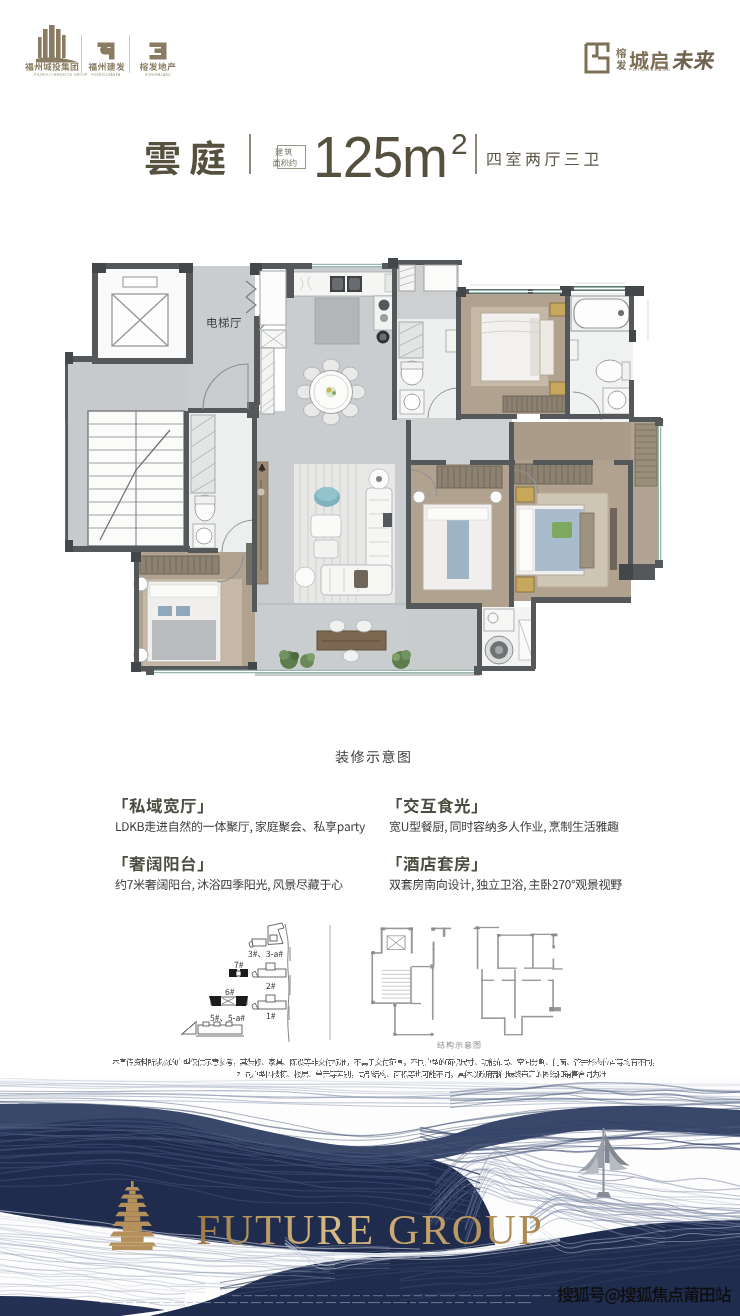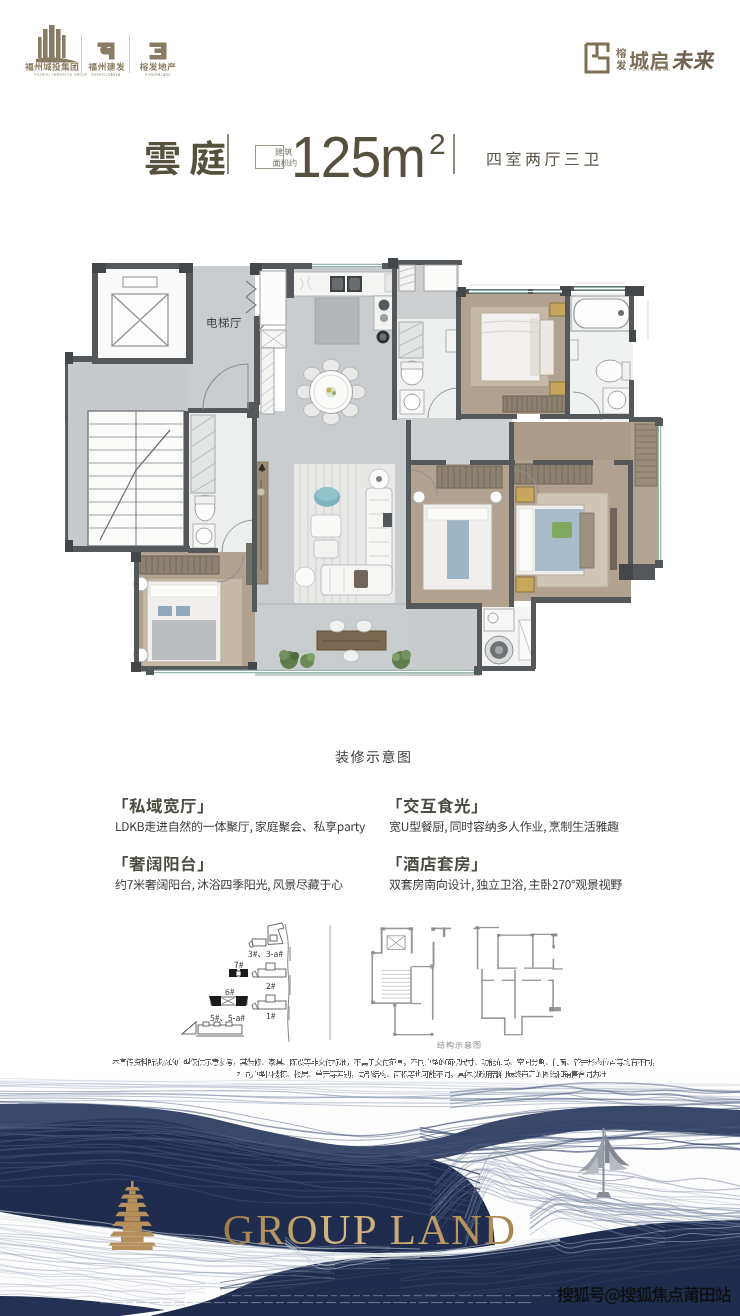--- a/index.html
+++ b/index.html
@@ -36,21 +36,21 @@
 <div class="abs" id="logoR" style="left:580px;top:40px;width:140px;height:36px;">
 <svg width="140" height="36" viewBox="0 0 140 36" xmlns="http://www.w3.org/2000/svg">
   <g fill="none" stroke="#7d7057" stroke-width="3">
     <path d="M6 4 h11 M6 4 v28 h22 v-14 h-10 M17 4 h11 v8 M17 4 v12 h-5"></path>
   </g>
 
   <text x="49" y="30.5" fill="#7d7057" font-size="4.4" letter-spacing="1.3" font-family="Liberation Sans">FUTURELAND</text>
 </svg>
 </div>
 
-<div class="abs" style="left:126px;top:130px;width:460px;height:50px;">
+<div class="abs" style="left:148px;top:130px;width:460px;height:50px;">
   <span class="abs" style="left:129px;top:15px;width:27px;height:22px;border:1px solid #9b9687;"></span>
 
   <span class="abs" style="left:101px;top:4px;width:1.5px;height:40px;background:#8d887a;"></span>
 
   <span class="abs" style="left:165px;top:-7px;font-size:58px;color:#56513f;letter-spacing:-1px;transform:scaleX(0.95);transform-origin:left top;display:inline-block;">125m</span>
   <span class="abs" style="left:303px;top:-3px;font-size:30px;color:#56513f;">2</span>
   <span class="abs" style="left:327px;top:4px;width:1.5px;height:40px;background:#8d887a;"></span>
 
 </div>
 
@@ -753,21 +753,21 @@
 <rect x="446" y="1302" width="6" height="1.1" fill="#a5adbd" opacity="0.55"></rect>
 <rect x="455" y="1302" width="9" height="1.1" fill="#a5adbd" opacity="0.55"></rect>
 <rect x="468" y="1302" width="5" height="1.1" fill="#a5adbd" opacity="0.55"></rect>
 <rect x="476" y="1302" width="11" height="1.1" fill="#a5adbd" opacity="0.55"></rect>
 <rect x="490" y="1302" width="12" height="1.1" fill="#a5adbd" opacity="0.55"></rect>
 <rect x="505" y="1302" width="10" height="1.1" fill="#a5adbd" opacity="0.55"></rect>
 <rect x="518" y="1302" width="13" height="1.1" fill="#a5adbd" opacity="0.55"></rect>
 </svg>
 </div>
 
-<div class="abs" style="left:0;top:1207px;width:740px;text-align:center;font-family:'Liberation Serif',serif;font-size:43px;color:#c3a06b;letter-spacing:2px;line-height:46px;"><span style="background:linear-gradient(90deg,#9c7a46,#d9bb85 40%,#caa76f 60%,#a8854f);-webkit-background-clip:text;background-clip:text;color:transparent;">GROUP LAND</span></div>
+<div class="abs" style="left:0;top:1207px;width:740px;text-align:center;font-family:'Liberation Serif',serif;font-size:43px;color:#c3a06b;letter-spacing:2px;line-height:46px;"><span style="background:linear-gradient(90deg,#9c7a46,#d9bb85 40%,#caa76f 60%,#a8854f);-webkit-background-clip:text;background-clip:text;color:transparent;">FUTURE GROUP</span></div>
 
 <div class="abs" style="left:0;top:0;width:740px;height:1316px;pointer-events:none;">
 <svg width="740" height="1316" viewBox="0 0 740 1316" xmlns="http://www.w3.org/2000/svg">
 <path id="t-yunting" fill="#56513f" d="M150.0 159.9V163.2H175.1V159.9ZM151.5 151.5V154.2H158.9V151.5ZM150.8 155.6V158.4H158.8V155.6ZM165.9 155.6V158.4H174.2V155.6ZM165.9 151.5V154.2H173.3V151.5ZM150.6 175.0C152.3 174.5 154.6 174.4 172.1 173.8C172.7 174.4 173.2 175.0 173.6 175.4L177.8 173.6C176.4 171.9 173.8 169.8 171.5 168.0H179.3V164.7H145.7V168.0H153.2C152.3 169.0 151.5 169.7 151.1 170.0C150.4 170.6 149.7 171.0 149.1 171.1C149.6 172.2 150.3 174.2 150.6 175.0ZM166.1 168.7C166.8 169.2 167.7 169.9 168.5 170.6L156.1 170.8C157.2 170.0 158.3 169.0 159.2 168.0H167.5ZM146.2 146.8V155.2H150.1V150.1H160.2V159.0H164.5V150.1H174.7V155.2H178.9V146.8H164.5V145.2H176.2V141.9H148.7V145.2H160.2V146.8Z M199.7 161.8C199.7 161.4 200.3 161.0 200.9 160.6H203.8C203.4 162.4 202.9 164.0 202.2 165.5C201.8 164.5 201.3 163.5 201.0 162.2L197.7 163.2C198.4 165.5 199.2 167.4 200.1 168.9C199.0 170.4 197.6 171.6 196.0 172.5C196.8 173.1 198.2 174.6 198.8 175.4C200.2 174.5 201.6 173.3 202.7 171.9C205.6 174.2 209.3 174.8 214.1 174.8H223.8C224.0 173.7 224.6 171.8 225.2 170.9C222.9 171.0 216.1 171.0 214.3 171.0C210.4 170.9 207.2 170.5 204.9 168.7C206.4 165.8 207.5 162.2 208.1 157.9L205.8 157.1L205.1 157.2H204.2C205.5 155.3 206.9 153.1 208.0 150.8L205.6 149.1L204.4 149.6H198.4V153.1H202.7C201.7 154.9 200.7 156.3 200.4 156.9C199.7 157.7 198.8 158.5 198.1 158.7C198.7 159.5 199.4 161.0 199.7 161.8ZM221.3 148.6C218.1 149.7 213.0 150.6 208.6 151.0C209.0 151.9 209.5 153.3 209.6 154.2C211.1 154.1 212.8 153.9 214.4 153.7V156.9H209.7V160.7H214.4V164.6H208.2V168.3H224.4V164.6H218.5V160.7H223.5V156.9H218.5V153.1C220.3 152.8 221.9 152.4 223.4 151.9ZM206.4 141.2C206.9 142.0 207.3 142.8 207.6 143.7H192.8V154.4C192.8 159.8 192.6 167.6 190.0 172.9C191.0 173.3 192.9 174.6 193.7 175.3C196.7 169.6 197.1 160.4 197.1 154.4V147.7H224.4V143.7H212.3C211.8 142.5 211.2 141.2 210.5 140.1Z"></path>
 <path id="t-areabox" fill="#75705f" d="M278.2 148.8V149.3H279.8V149.9H277.7V150.4H279.8V151.0H278.2V151.5H279.8V152.2H278.1V152.6H279.8V153.3H277.8V153.8H279.8V154.6H280.3V153.8H282.7V153.3H280.3V152.6H282.4V152.2H280.3V151.5H282.2V150.4H282.7V149.9H282.2V148.8H280.3V148.1H279.8V148.8ZM280.3 150.4H281.6V151.0H280.3ZM280.3 149.9V149.3H281.6V149.9ZM275.8 151.8C275.8 151.7 276.0 151.6 276.1 151.5H277.1C277.0 152.2 276.9 152.9 276.6 153.4C276.4 153.1 276.2 152.7 276.1 152.2L275.6 152.4C275.8 153.0 276.1 153.5 276.4 154.0C276.1 154.5 275.7 154.9 275.3 155.2C275.4 155.3 275.7 155.5 275.8 155.7C276.1 155.4 276.5 154.9 276.8 154.4C277.6 155.2 278.8 155.5 280.4 155.5H282.7C282.7 155.3 282.8 155.0 282.9 154.9C282.5 154.9 280.7 154.9 280.4 154.9C279.0 154.9 277.8 154.7 277.0 153.9C277.4 153.2 277.6 152.2 277.7 151.0L277.4 151.0L277.3 151.0H276.6C277.0 150.4 277.4 149.6 277.8 148.8L277.4 148.5L277.2 148.6H275.5V149.2H276.9C276.6 149.9 276.2 150.6 276.1 150.8C275.9 151.0 275.7 151.2 275.5 151.3C275.6 151.4 275.7 151.7 275.8 151.8Z M288.7 152.5C289.1 153.0 289.6 153.6 289.8 154.0L290.3 153.7C290.1 153.3 289.6 152.7 289.1 152.3ZM284.5 154.0 284.7 154.5C285.5 154.4 286.6 154.1 287.7 153.9L287.6 153.3L286.5 153.6V151.5H287.6V150.9H284.7V151.5H285.9V153.7ZM288.0 150.8V152.7C288.0 153.5 287.8 154.5 286.5 155.2C286.7 155.3 286.9 155.5 287.0 155.6C288.3 154.9 288.6 153.7 288.6 152.7V151.4H290.4V154.5C290.4 155.1 290.4 155.2 290.6 155.3C290.7 155.5 290.9 155.5 291.0 155.5C291.1 155.5 291.3 155.5 291.4 155.5C291.6 155.5 291.7 155.5 291.8 155.4C291.9 155.4 292.0 155.3 292.1 155.2C292.1 155.0 292.2 154.7 292.2 154.4C292.0 154.4 291.8 154.3 291.7 154.2C291.7 154.5 291.7 154.7 291.7 154.8C291.6 154.9 291.6 154.9 291.6 154.9C291.5 155.0 291.5 155.0 291.4 155.0C291.3 155.0 291.2 155.0 291.2 155.0C291.1 155.0 291.1 155.0 291.0 154.9C291.0 154.9 291.0 154.8 291.0 154.6V150.8ZM285.9 148.1C285.6 149.0 285.1 149.9 284.5 150.5C284.6 150.5 284.9 150.7 285.0 150.8C285.3 150.5 285.6 150.0 285.9 149.5H286.4C286.6 149.9 286.8 150.4 286.8 150.7L287.4 150.5C287.3 150.2 287.1 149.9 287.0 149.5H288.2V149.0H286.2C286.3 148.7 286.4 148.5 286.5 148.2ZM289.1 148.1C288.8 149.0 288.5 149.8 287.9 150.4C288.1 150.4 288.3 150.6 288.5 150.7C288.7 150.4 289.0 150.0 289.2 149.5H289.8C290.1 149.9 290.3 150.4 290.5 150.7L291.0 150.5C290.9 150.2 290.7 149.8 290.4 149.5H291.9V149.0H289.4C289.5 148.7 289.6 148.5 289.7 148.2Z"></path>
 <path id="t-areabox2" fill="#75705f" d="M275.7 163.3H277.4V164.2H275.7ZM275.7 162.8V161.9H277.4V162.8ZM275.7 164.7H277.4V165.6H275.7ZM273.0 159.7V160.2H276.1C276.1 160.6 276.0 161.0 275.9 161.3H273.4V166.7H273.9V166.2H279.2V166.7H279.8V161.3H276.5L276.9 160.2H280.2V159.7ZM273.9 165.6V161.9H275.1V165.6ZM279.2 165.6H278.0V161.9H279.2Z M286.9 164.3C287.4 165.0 287.8 166.0 288.0 166.6L288.6 166.3C288.4 165.8 287.9 164.8 287.5 164.1ZM285.3 164.1C285.0 165.0 284.6 165.8 284.1 166.3C284.2 166.4 284.5 166.6 284.6 166.6C285.1 166.1 285.6 165.2 285.9 164.3ZM285.3 160.3H287.6V162.7H285.3ZM284.7 159.7V163.3H288.2V159.7ZM284.0 159.2C283.3 159.5 282.0 159.7 281.0 159.8C281.1 160.0 281.1 160.2 281.2 160.3C281.6 160.3 282.1 160.2 282.5 160.1V161.5H281.1V162.0H282.4C282.1 163.0 281.5 164.0 281.0 164.6C281.1 164.8 281.2 165.0 281.3 165.2C281.7 164.7 282.2 163.9 282.5 163.0V166.7H283.1V162.9C283.4 163.3 283.8 163.9 284.0 164.2L284.4 163.7C284.2 163.4 283.4 162.5 283.1 162.2V162.0H284.4V161.5H283.1V160.0C283.6 159.9 284.0 159.8 284.3 159.7Z M289.2 165.6 289.3 166.2C290.2 166.0 291.3 165.8 292.4 165.5L292.4 165.0C291.2 165.2 290.0 165.4 289.2 165.6ZM293.0 162.6C293.6 163.1 294.3 163.9 294.6 164.4L295.0 164.0C294.7 163.5 294.0 162.8 293.4 162.3ZM289.4 162.5C289.5 162.5 289.7 162.4 290.8 162.3C290.4 162.8 290.1 163.2 289.9 163.4C289.6 163.7 289.4 163.9 289.3 163.9C289.3 164.1 289.4 164.4 289.5 164.5C289.6 164.4 289.9 164.3 292.3 163.9C292.3 163.8 292.3 163.6 292.3 163.4L290.3 163.7C291.0 163.0 291.7 162.1 292.2 161.2L291.7 160.9C291.6 161.2 291.4 161.5 291.2 161.8L290.0 161.9C290.6 161.2 291.1 160.3 291.5 159.4L290.9 159.1C290.5 160.1 289.9 161.2 289.7 161.4C289.5 161.7 289.4 161.9 289.2 161.9C289.3 162.1 289.4 162.4 289.4 162.5ZM293.5 159.1C293.3 160.2 292.8 161.3 292.3 162.1C292.4 162.1 292.7 162.3 292.8 162.4C293.0 162.1 293.2 161.7 293.5 161.2H295.9C295.8 164.4 295.7 165.6 295.4 165.9C295.3 166.0 295.2 166.1 295.1 166.0C294.9 166.0 294.4 166.0 293.9 166.0C294.0 166.2 294.1 166.4 294.1 166.6C294.5 166.6 295.0 166.6 295.3 166.6C295.6 166.6 295.8 166.5 295.9 166.3C296.3 165.9 296.4 164.6 296.5 160.9C296.5 160.9 296.5 160.6 296.5 160.6H293.7C293.9 160.2 294.0 159.7 294.1 159.2Z"></path>
 <path id="t-rooms" fill="#5a5548" d="M487.4 153.0V165.8H488.6V164.5H499.3V165.6H500.5V153.0ZM488.6 163.4V154.1H491.6C491.6 158.0 491.3 160.1 488.8 161.2C489.1 161.4 489.4 161.9 489.6 162.2C492.3 160.8 492.7 158.4 492.8 154.1H495.0V159.1C495.0 160.4 495.3 160.9 496.4 160.9C496.7 160.9 497.9 160.9 498.2 160.9C498.5 160.9 499.0 160.9 499.2 160.8C499.1 160.5 499.1 160.1 499.1 159.8C498.8 159.8 498.4 159.9 498.1 159.9C497.9 159.9 496.8 159.9 496.6 159.9C496.2 159.9 496.2 159.7 496.2 159.2V154.1H499.3V163.4Z M507.9 161.5V162.6H512.9V164.7H506.4V165.8H520.6V164.7H514.1V162.6H519.2V161.5H514.1V159.9H512.9V161.5ZM508.5 160.2C509.0 160.0 509.8 159.9 517.4 159.3C517.8 159.7 518.1 160.0 518.3 160.3L519.3 159.7C518.6 158.8 517.2 157.6 516.1 156.7L515.2 157.3C515.7 157.7 516.1 158.0 516.5 158.4L510.3 158.9C511.3 158.2 512.2 157.4 513.0 156.6H518.9V155.5H508.3V156.6H511.5C510.6 157.5 509.6 158.2 509.3 158.5C508.9 158.8 508.5 159.0 508.2 159.0C508.3 159.4 508.5 159.9 508.5 160.2ZM512.5 151.7C512.7 152.1 512.9 152.6 513.1 153.0H506.6V155.8H507.8V154.1H519.2V155.8H520.4V153.0H514.4C514.3 152.5 513.9 151.9 513.6 151.4Z M526.6 156.1V166.3H527.8V157.2H530.3C530.2 159.1 529.8 161.4 528.0 163.2C528.3 163.4 528.7 163.8 528.9 164.0C530.0 162.9 530.7 161.5 531.0 160.2C531.5 160.8 532.0 161.6 532.3 162.1L533.0 161.1C532.7 160.5 532.0 159.6 531.3 158.8C531.4 158.2 531.4 157.7 531.5 157.2H534.4C534.3 159.1 533.9 161.4 532.1 163.2C532.4 163.4 532.8 163.8 533.0 164.0C534.1 162.8 534.8 161.5 535.1 160.1C536.0 161.2 536.9 162.4 537.3 163.2L538.0 162.2C537.5 161.3 536.4 159.9 535.4 158.8C535.5 158.2 535.5 157.7 535.6 157.2H538.2V164.7C538.2 165.0 538.1 165.1 537.8 165.1C537.5 165.1 536.4 165.1 535.3 165.1C535.5 165.4 535.6 165.9 535.7 166.3C537.1 166.3 538.1 166.3 538.7 166.1C539.2 165.9 539.4 165.5 539.4 164.8V156.1H535.6V153.8H540.1V152.7H526.0V153.8H530.3V156.1ZM531.5 153.8H534.4V156.1H531.5Z M546.5 152.6V158.0C546.5 160.3 546.4 163.3 545.0 165.5C545.3 165.6 545.8 166.0 546.1 166.2C547.5 163.9 547.7 160.5 547.7 158.0V153.7H559.7V152.6ZM548.6 156.2V157.4H553.8V164.7C553.8 165.0 553.7 165.0 553.4 165.0C553.1 165.1 551.9 165.1 550.8 165.0C550.9 165.4 551.2 165.9 551.2 166.2C552.7 166.2 553.7 166.2 554.3 166.0C554.9 165.8 555.0 165.5 555.0 164.7V157.4H559.4V156.2Z M566.0 153.1V154.3H578.1V153.1ZM567.0 158.3V159.5H576.8V158.3ZM565.0 163.9V165.1H578.9V163.9Z M585.3 152.7V153.9H590.2V164.5H584.3V165.7H598.7V164.5H591.5V153.9H596.2V159.5C596.2 159.7 596.1 159.8 595.8 159.8C595.5 159.8 594.3 159.8 593.1 159.8C593.3 160.1 593.5 160.7 593.6 161.0C595.1 161.0 596.1 161.0 596.7 160.8C597.3 160.6 597.4 160.2 597.4 159.5V152.7Z"></path>
 <path id="t-lg1" fill="#8a7c62" d="M30.0 64.9H32.0V65.6H30.0ZM29.0 64.1V66.4H32.9V64.1ZM28.6 62.9V63.8H33.3V62.9ZM25.4 64.2V65.1H27.4C26.8 66.1 26.0 67.1 25.1 67.6C25.3 67.8 25.5 68.3 25.6 68.6C25.9 68.4 26.2 68.1 26.5 67.8V70.8H27.5V67.3C27.8 67.5 28.0 67.9 28.2 68.1L28.6 67.5V70.8H29.6V70.4H32.3V70.8H33.3V66.8H28.6V67.0C28.4 66.8 28.0 66.5 27.7 66.3C28.1 65.7 28.4 65.1 28.7 64.5L28.1 64.1L27.9 64.2H26.8L27.5 63.8C27.4 63.5 27.1 63.0 26.8 62.6L26.0 62.9C26.2 63.3 26.5 63.8 26.6 64.2ZM30.5 67.6V68.2H29.6V67.6ZM31.4 67.6H32.3V68.2H31.4ZM30.5 69.0V69.6H29.6V69.0ZM31.4 69.0H32.3V69.6H31.4Z M34.8 64.7C34.7 65.5 34.5 66.5 34.2 67.1L35.1 67.5C35.4 66.8 35.6 65.8 35.8 64.9ZM36.0 62.7V65.5C36.0 67.0 35.8 68.8 34.4 70.0C34.6 70.1 35.0 70.5 35.1 70.8C36.8 69.4 37.0 67.4 37.0 65.6C37.3 66.2 37.5 67.0 37.5 67.5L38.4 67.1C38.3 66.5 38.0 65.6 37.7 64.8L37.0 65.1V62.7ZM41.0 62.6V66.7C40.8 66.1 40.5 65.4 40.1 64.8L39.5 65.1V62.9H38.4V70.2H39.5V65.5C39.8 66.1 40.1 66.9 40.2 67.4L41.0 67.0V70.7H42.0V62.6Z M50.5 65.6C50.3 66.2 50.2 66.7 50.0 67.3C49.9 66.5 49.8 65.6 49.8 64.7H51.4V63.7H51.0L51.3 63.5C51.2 63.2 50.8 62.8 50.5 62.5L49.7 62.9C50.0 63.2 50.3 63.5 50.4 63.7H49.7C49.7 63.3 49.7 62.9 49.7 62.5H48.7L48.8 63.7H46.1V66.7C46.1 67.2 46.1 67.8 46.0 68.5L45.8 67.8L45.1 68.0V65.6H45.8V64.6H45.1V62.6H44.2V64.6H43.4V65.6H44.2V68.4C43.8 68.5 43.5 68.6 43.2 68.7L43.6 69.7C44.3 69.5 45.1 69.1 45.9 68.8C45.7 69.3 45.5 69.8 45.2 70.2C45.4 70.3 45.8 70.6 45.9 70.8C46.5 70.2 46.8 69.4 46.9 68.5C47.0 68.8 47.1 69.1 47.1 69.4C47.4 69.4 47.7 69.4 47.9 69.3C48.1 69.3 48.2 69.2 48.4 69.0C48.6 68.8 48.6 68.0 48.6 66.0C48.6 65.9 48.6 65.7 48.6 65.7H47.1V64.7H48.8C48.8 66.2 49.0 67.5 49.2 68.6C48.8 69.2 48.2 69.7 47.5 70.1C47.8 70.3 48.1 70.6 48.3 70.8C48.7 70.5 49.2 70.1 49.5 69.7C49.8 70.3 50.1 70.7 50.6 70.7C51.2 70.7 51.5 70.3 51.6 68.9C51.4 68.8 51.1 68.6 50.9 68.4C50.9 69.3 50.8 69.7 50.7 69.7C50.5 69.7 50.3 69.4 50.2 68.8C50.7 67.9 51.1 66.9 51.4 65.7ZM47.1 66.5H47.8C47.7 67.8 47.7 68.3 47.6 68.4C47.6 68.5 47.5 68.5 47.4 68.5C47.3 68.5 47.1 68.5 46.9 68.5C47.0 67.9 47.1 67.2 47.1 66.7Z M53.4 62.5V64.2H52.3V65.2H53.4V66.7C53.0 66.8 52.6 66.9 52.2 67.0L52.5 68.0L53.4 67.8V69.6C53.4 69.7 53.3 69.8 53.2 69.8C53.1 69.8 52.7 69.8 52.4 69.8C52.5 70.0 52.7 70.4 52.7 70.7C53.3 70.7 53.7 70.7 54.0 70.5C54.3 70.4 54.4 70.1 54.4 69.6V67.5L55.2 67.3L55.1 66.3L54.4 66.5V65.2H55.4V64.2H54.4V62.5ZM56.1 62.8V63.8C56.1 64.4 56.0 65.0 54.9 65.5C55.1 65.6 55.5 66.0 55.6 66.2C56.8 65.7 57.1 64.7 57.1 63.8H58.2V64.7C58.2 65.6 58.4 66.0 59.3 66.0C59.4 66.0 59.7 66.0 59.8 66.0C60.0 66.0 60.3 66.0 60.4 65.9C60.4 65.7 60.3 65.3 60.3 65.0C60.2 65.1 60.0 65.1 59.8 65.1C59.7 65.1 59.4 65.1 59.3 65.1C59.2 65.1 59.2 65.0 59.2 64.7V62.8ZM58.6 67.3C58.4 67.8 58.0 68.2 57.6 68.6C57.2 68.2 56.8 67.8 56.5 67.3ZM55.3 66.3V67.3H55.9L55.5 67.4C55.8 68.1 56.2 68.7 56.7 69.1C56.1 69.5 55.4 69.7 54.7 69.8C54.9 70.1 55.1 70.5 55.2 70.8C56.1 70.6 56.9 70.3 57.6 69.9C58.2 70.3 59.0 70.6 59.9 70.8C60.0 70.5 60.3 70.1 60.6 69.8C59.8 69.7 59.1 69.5 58.5 69.1C59.2 68.5 59.7 67.7 60.0 66.6L59.3 66.3L59.2 66.3Z M64.9 67.5V68.0H61.4V68.8H63.9C63.1 69.3 62.1 69.7 61.1 69.9C61.4 70.1 61.7 70.5 61.8 70.7C62.8 70.4 64.0 69.9 64.9 69.3V70.8H65.9V69.2C66.8 69.9 67.9 70.4 68.9 70.7C69.1 70.4 69.4 70.0 69.6 69.8C68.7 69.6 67.7 69.3 66.9 68.8H69.4V68.0H65.9V67.5ZM65.2 65.2V65.6H63.4V65.2ZM65.1 62.7C65.2 62.9 65.3 63.2 65.4 63.4H63.9C64.1 63.2 64.2 62.9 64.4 62.7L63.3 62.5C62.9 63.3 62.2 64.2 61.2 64.9C61.4 65.0 61.8 65.4 61.9 65.6C62.1 65.4 62.2 65.3 62.4 65.2V67.7H63.4V67.5H69.1V66.7H66.2V66.3H68.6V65.6H66.2V65.2H68.5V64.6H66.2V64.2H68.9V63.4H66.4C66.4 63.1 66.2 62.7 66.0 62.5ZM65.2 64.6H63.4V64.2H65.2ZM65.2 66.3V66.7H63.4V66.3Z M70.6 62.9V70.8H71.7V70.5H77.0V70.8H78.2V62.9ZM71.7 69.5V63.8H77.0V69.5ZM74.6 64.1V65.0H72.1V66.0H74.2C73.5 66.8 72.7 67.5 71.9 67.9C72.1 68.1 72.4 68.4 72.5 68.6C73.2 68.2 74.0 67.7 74.6 67.0V68.2C74.6 68.3 74.6 68.3 74.5 68.3C74.4 68.3 74.0 68.3 73.7 68.3C73.8 68.6 74.0 69.0 74.0 69.3C74.6 69.3 75.0 69.3 75.3 69.1C75.6 68.9 75.6 68.7 75.6 68.2V66.0H76.7V65.0H75.6V64.1Z"></path>
 <path id="t-lg2" fill="#8a7c62" d="M93.4 64.9H95.4V65.6H93.4ZM92.4 64.1V66.4H96.3V64.1ZM92.0 62.9V63.8H96.7V62.9ZM88.8 64.2V65.1H90.8C90.2 66.1 89.4 67.1 88.5 67.6C88.7 67.8 88.9 68.3 89.0 68.6C89.3 68.4 89.6 68.1 89.9 67.8V70.8H90.9V67.3C91.2 67.5 91.4 67.9 91.6 68.1L92.0 67.5V70.8H93.0V70.4H95.7V70.8H96.7V66.8H92.0V67.0C91.8 66.8 91.4 66.5 91.1 66.3C91.5 65.7 91.8 65.1 92.1 64.5L91.5 64.1L91.3 64.2H90.2L90.9 63.8C90.8 63.5 90.5 63.0 90.2 62.6L89.4 62.9C89.6 63.3 89.9 63.8 90.0 64.2ZM93.9 67.6V68.2H93.0V67.6ZM94.8 67.6H95.7V68.2H94.8ZM93.9 69.0V69.6H93.0V69.0ZM94.8 69.0H95.7V69.6H94.8Z M98.4 64.7C98.3 65.5 98.1 66.5 97.8 67.1L98.7 67.5C99.0 66.8 99.2 65.8 99.4 64.9ZM99.6 62.7V65.5C99.6 67.0 99.4 68.8 98.0 70.0C98.2 70.1 98.6 70.5 98.7 70.8C100.4 69.4 100.6 67.4 100.6 65.6C100.9 66.2 101.1 67.0 101.1 67.5L102.0 67.1C101.9 66.5 101.6 65.6 101.3 64.8L100.6 65.1V62.7ZM104.6 62.6V66.7C104.4 66.1 104.1 65.4 103.7 64.8L103.1 65.1V62.9H102.0V70.2H103.1V65.5C103.4 66.1 103.7 66.9 103.8 67.4L104.6 67.0V70.7H105.6V62.6Z M110.2 63.2V64.0H111.7V64.4H109.7V65.2H111.7V65.6H110.2V66.4H111.7V66.8H110.1V67.6H111.7V68.0H109.8V68.8H111.7V69.4H112.7V68.8H115.0V68.0H112.7V67.6H114.8V66.8H112.7V66.4H114.7V65.2H115.1V64.4H114.7V63.2H112.7V62.5H111.7V63.2ZM112.7 65.2H113.7V65.6H112.7ZM112.7 64.4V64.0H113.7V64.4ZM107.6 66.8C107.6 66.7 107.9 66.5 108.1 66.4H108.8C108.8 67.0 108.6 67.5 108.5 68.0C108.3 67.7 108.2 67.3 108.1 66.9L107.3 67.2C107.5 67.9 107.8 68.5 108.1 68.9C107.8 69.4 107.4 69.8 107.0 70.1C107.2 70.2 107.6 70.6 107.8 70.8C108.2 70.5 108.5 70.1 108.8 69.7C109.7 70.4 110.9 70.6 112.4 70.6H115.0C115.0 70.3 115.2 69.9 115.3 69.7C114.7 69.7 112.9 69.7 112.4 69.7C111.1 69.7 110.0 69.5 109.2 68.8C109.5 68.0 109.8 66.9 109.9 65.6L109.3 65.5L109.1 65.5H108.8C109.2 64.9 109.6 64.1 109.9 63.3L109.3 62.9L109.0 63.0H107.3V63.9H108.6C108.3 64.6 107.9 65.2 107.8 65.4C107.6 65.7 107.4 66.0 107.2 66.0C107.3 66.2 107.5 66.6 107.6 66.8Z M121.9 63.0C122.2 63.4 122.7 64.0 122.9 64.3L123.8 63.8C123.5 63.4 123.0 62.9 122.7 62.6ZM117.2 65.6C117.3 65.5 117.6 65.4 118.1 65.4H119.3C118.7 67.1 117.7 68.4 116.2 69.3C116.4 69.5 116.8 69.9 116.9 70.1C118.0 69.5 118.8 68.8 119.4 67.8C119.7 68.3 120.0 68.7 120.4 69.0C119.7 69.4 118.9 69.7 118.1 69.9C118.3 70.1 118.5 70.5 118.6 70.8C119.6 70.6 120.5 70.2 121.2 69.7C122.0 70.2 122.9 70.6 124.0 70.8C124.1 70.5 124.4 70.1 124.6 69.8C123.7 69.7 122.8 69.4 122.1 69.0C122.9 68.4 123.4 67.5 123.8 66.4L123.0 66.1L122.8 66.1H120.3C120.3 65.9 120.4 65.6 120.5 65.4H124.3L124.3 64.4H120.8C120.9 63.8 121.0 63.3 121.1 62.7L119.9 62.5C119.8 63.1 119.7 63.8 119.5 64.4H118.3C118.6 63.9 118.8 63.4 118.9 62.9L117.8 62.7C117.7 63.4 117.3 64.1 117.2 64.3C117.1 64.5 117.0 64.6 116.8 64.6C116.9 64.9 117.1 65.4 117.2 65.6ZM121.2 68.4C120.8 68.1 120.4 67.6 120.1 67.1H122.3C122.0 67.6 121.6 68.1 121.2 68.4Z"></path>
 <path id="t-lg3" fill="#8a7c62" d="M145.7 65.1C146.2 65.5 146.8 66.2 147.1 66.6L147.8 66.1C147.5 65.7 146.9 65.0 146.5 64.6ZM144.1 64.7C143.8 65.1 143.3 65.6 142.8 65.9C143.0 66.1 143.4 66.5 143.5 66.6C144.0 66.2 144.7 65.6 145.1 65.0ZM145.1 65.5C144.6 66.4 143.5 67.3 142.4 67.9C142.6 68.0 143.0 68.4 143.1 68.6L143.6 68.3V70.8H144.5V70.5H146.2V70.8H147.2V68.2C147.4 68.3 147.6 68.4 147.7 68.5C147.8 68.2 148.0 67.8 148.2 67.5C147.4 67.2 146.5 66.7 145.9 66.2L146.1 65.9ZM144.5 69.6V68.6H146.2V69.6ZM144.6 62.7C144.7 62.9 144.9 63.2 145.0 63.4H142.8V65.1H143.8V64.3H147.0V65.1H148.0V63.4H146.0C145.9 63.1 145.7 62.7 145.6 62.4ZM144.4 67.8C144.7 67.5 145.1 67.2 145.4 66.9C145.7 67.2 146.1 67.5 146.5 67.8ZM140.9 62.5V64.2H139.9V65.1H140.9C140.6 66.2 140.2 67.4 139.7 68.1C139.8 68.4 140.1 68.9 140.2 69.2C140.4 68.8 140.7 68.1 140.9 67.5V70.8H141.9V66.5C142.1 66.9 142.3 67.3 142.4 67.5L143.0 66.8C142.8 66.5 142.1 65.6 141.9 65.3V65.1H142.7V64.2H141.9V62.5Z M154.6 63.0C154.9 63.4 155.4 64.0 155.6 64.3L156.5 63.8C156.2 63.4 155.7 62.9 155.4 62.6ZM149.9 65.6C150.0 65.5 150.3 65.4 150.8 65.4H152.0C151.4 67.1 150.4 68.4 148.9 69.3C149.1 69.5 149.5 69.9 149.6 70.1C150.7 69.5 151.5 68.8 152.1 67.8C152.4 68.3 152.7 68.7 153.1 69.0C152.4 69.4 151.6 69.7 150.8 69.9C151.0 70.1 151.2 70.5 151.3 70.8C152.3 70.6 153.2 70.2 153.9 69.7C154.7 70.2 155.6 70.6 156.7 70.8C156.8 70.5 157.1 70.1 157.3 69.8C156.4 69.7 155.5 69.4 154.8 69.0C155.6 68.4 156.1 67.5 156.5 66.4L155.7 66.1L155.5 66.1H153.0C153.0 65.9 153.1 65.6 153.2 65.4H157.0L157.0 64.4H153.5C153.6 63.8 153.7 63.3 153.8 62.7L152.6 62.5C152.5 63.1 152.4 63.8 152.2 64.4H151.0C151.3 63.9 151.5 63.4 151.6 62.9L150.5 62.7C150.4 63.4 150.0 64.1 149.9 64.3C149.8 64.5 149.7 64.6 149.5 64.6C149.6 64.9 149.8 65.4 149.9 65.6ZM153.9 68.4C153.5 68.1 153.1 67.6 152.8 67.1H155.0C154.7 67.6 154.3 68.1 153.9 68.4Z M161.6 63.4V65.7L160.7 66.1L161.1 67.0L161.6 66.8V69.1C161.6 70.3 161.9 70.6 163.1 70.6C163.4 70.6 164.7 70.6 165.0 70.6C166.1 70.6 166.4 70.2 166.5 69.0C166.2 68.9 165.8 68.7 165.6 68.6C165.5 69.5 165.4 69.7 164.9 69.7C164.7 69.7 163.5 69.7 163.2 69.7C162.7 69.7 162.6 69.6 162.6 69.1V66.4L163.3 66.0V68.7H164.3V65.6L165.1 65.3C165.1 66.5 165.1 67.2 165.1 67.3C165.0 67.5 165.0 67.5 164.9 67.5C164.8 67.5 164.6 67.5 164.4 67.5C164.6 67.7 164.6 68.1 164.7 68.4C164.9 68.4 165.3 68.4 165.6 68.3C165.9 68.1 166.0 67.9 166.0 67.5C166.1 67.2 166.1 66.1 166.1 64.4L166.1 64.2L165.4 64.0L165.2 64.1L165.0 64.2L164.3 64.5V62.5H163.3V65.0L162.6 65.3V63.4ZM158.1 68.5 158.5 69.5C159.3 69.2 160.3 68.7 161.3 68.2L161.0 67.3L160.2 67.6V65.6H161.1V64.6H160.2V62.6H159.2V64.6H158.2V65.6H159.2V68.0C158.8 68.2 158.4 68.4 158.1 68.5Z M170.6 62.7C170.8 63.0 170.9 63.2 171.0 63.4H168.0V64.4H170.0L169.3 64.8C169.5 65.1 169.7 65.5 169.9 65.8H168.1V67.1C168.1 68.0 168.0 69.2 167.3 70.1C167.5 70.3 168.0 70.7 168.2 70.9C169.0 69.9 169.2 68.2 169.2 67.1V66.9H175.3V65.8H173.5L174.2 64.8L173.0 64.4C172.9 64.9 172.6 65.4 172.4 65.8H170.3L170.9 65.6C170.8 65.2 170.5 64.8 170.2 64.4H175.2V63.4H172.3C172.2 63.2 172.0 62.8 171.7 62.5Z"></path>

